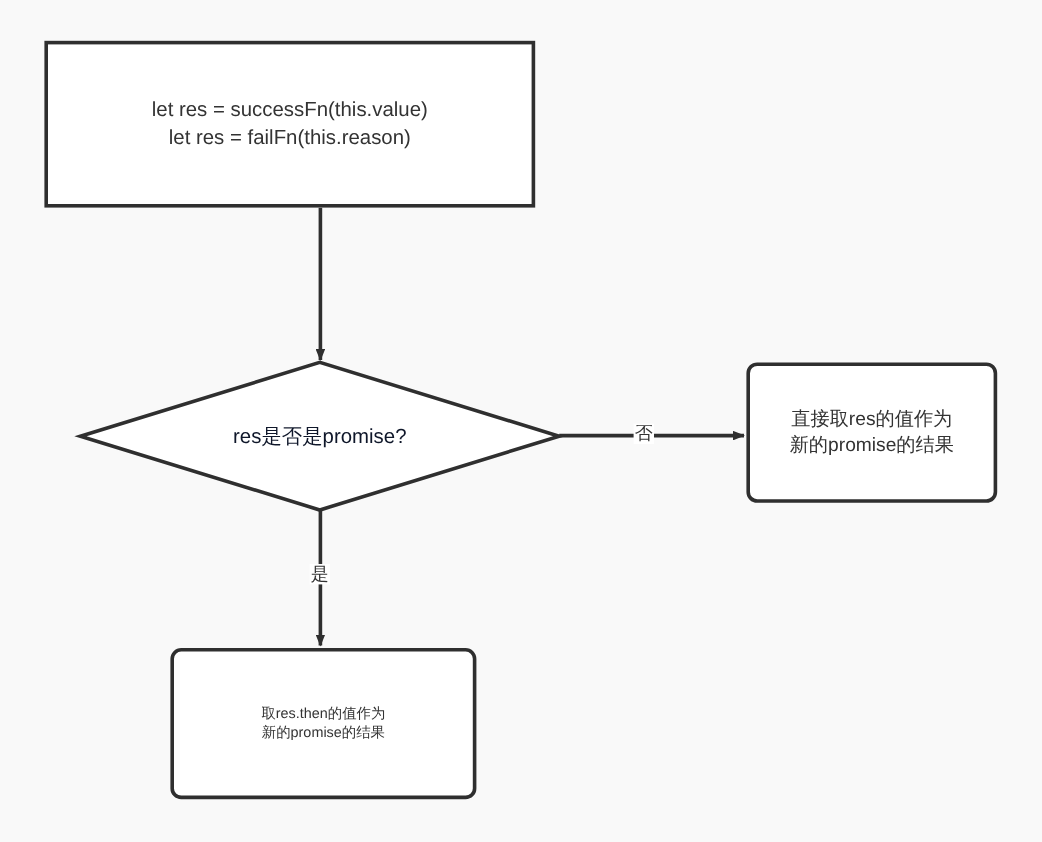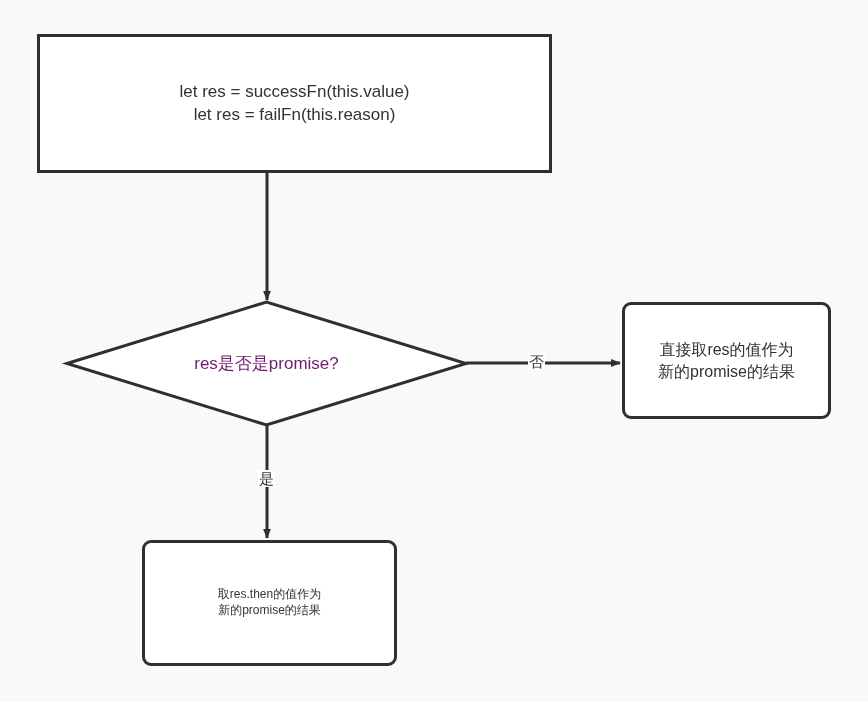--- a/index.html
+++ b/index.html
@@ -44,40 +44,40 @@
   }
   .node-rounded {
     border-radius: 9px;
   }
   .node-decision {
     position: absolute;
     display: flex;
     align-items: center;
     justify-content: center;
     text-align: right;
-    color: #701a75;
+    color: #0f172a;
     white-space: pre-line;
   }
   .decision-label {
     position: relative;
     z-index: 2;
   }
   .edge-label {
     position: absolute;
     background: #ffffff;
     color: #333333;
     line-height: 1;
     padding: 1px 1px;
     white-space: nowrap;
   }
 
   
   #node-start {
     left: 37px;  top: 34px;
-    width: 515px; height: 139px;
+    width: 409px; height: 139px;
     font-size: 17px;
   }
   #node-decision {
     left: 67px; top: 302px;
     width: 399px; height: 123px;
     font-size: 17px;
   }
   #node-direct {
     left: 622px; top: 302px;
     width: 209px; height: 117px;

